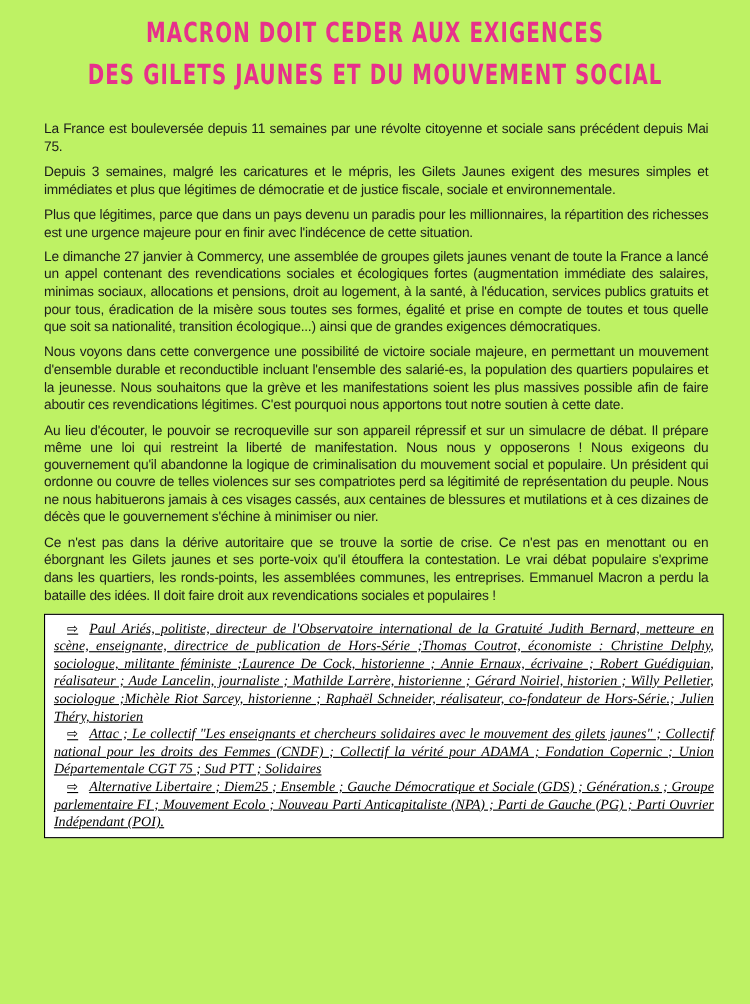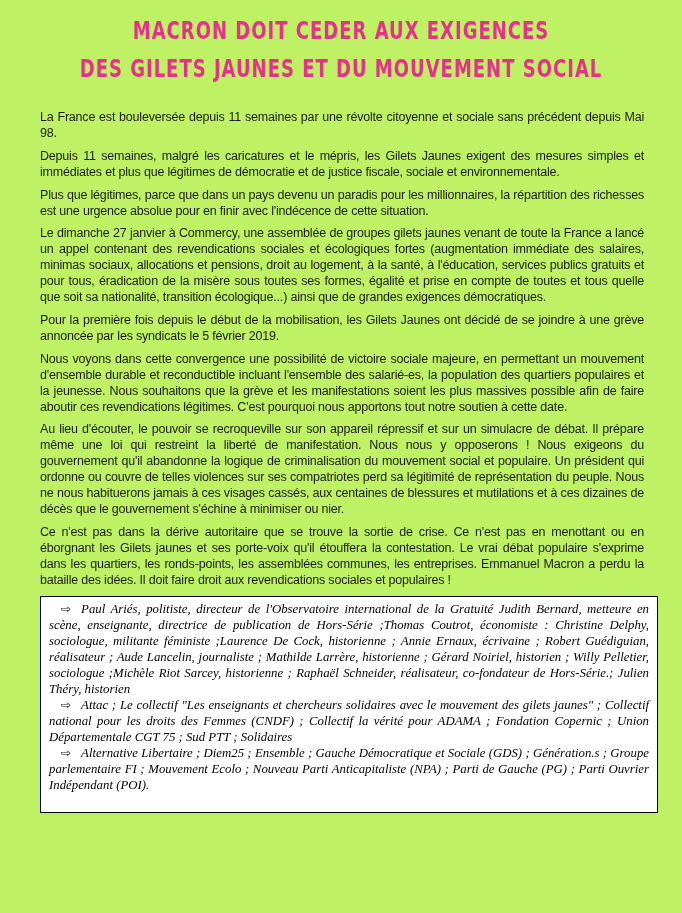--- a/index.html
+++ b/index.html
@@ -38,22 +38,23 @@
     font-size: 12.5px;
     line-height: 15.9px;
     letter-spacing: -0.2px;
     text-align: justify;
     color: #1c1c1c;
   }
   
   .signatories {
     margin: 8px 24px 0 40px;
     border: 1.5px solid #000000;
-    padding: 4px 8px 19px 8px;
+    padding: 4px 8px 6px 8px;
     background: #ffffff;
+    text-decoration: underline;
   }
   .signatories p {
     margin: 0;
     font-family: "Liberation Serif", serif;
     font-style: italic;
     font-size: 12.8px;
     line-height: 16px;
     text-align: justify;
     text-indent: 12px;
     color: #000000;
@@ -70,25 +71,24 @@
 <body>
 
 <div class="page">
 
   <header class="title">
     <span class="title-line">MACRON DOIT CEDER AUX EXIGENCES</span>
     <span class="title-line">DES GILETS JAUNES ET DU MOUVEMENT SOCIAL</span>
   </header>
 
   <main class="body-text">
-    <p>La France est bouleversée depuis 11 semaines par une révolte citoyenne et sociale sans précédent depuis Mai 98.</p>
-    <p>Depuis 11 semaines, malgré les caricatures et le mépris, les Gilets Jaunes exigent des mesures simples et immédiates et plus que légitimes de démocratie et de justice fiscale, sociale et environnementale.</p>
-    <p>Plus que légitimes, parce que dans un pays devenu un paradis pour les millionnaires, la répartition des richesses est une urgence absolue pour en finir avec l'indécence de cette situation.</p>
+    <p>La France est bouleversée depuis 11 semaines par une révolte citoyenne et sociale sans précédent depuis Mai 75.</p>
+    <p>Depuis 3 semaines, malgré les caricatures et le mépris, les Gilets Jaunes exigent des mesures simples et immédiates et plus que légitimes de démocratie et de justice fiscale, sociale et environnementale.</p>
+    <p>Plus que légitimes, parce que dans un pays devenu un paradis pour les millionnaires, la répartition des richesses est une urgence majeure pour en finir avec l'indécence de cette situation.</p>
     <p>Le dimanche 27 janvier à Commercy, une assemblée de groupes gilets jaunes venant de toute la France a lancé un appel contenant des revendications sociales et écologiques fortes  (augmentation immédiate des salaires, minimas sociaux, allocations et pensions, droit au logement, à la santé, à l'éducation, services publics gratuits et pour tous, éradication de la misère sous toutes ses formes, égalité et prise en compte de toutes et tous quelle que soit sa nationalité, transition écologique...) ainsi que de grandes exigences démocratiques.</p>
-    <p>Pour la première fois depuis le début de la mobilisation, les Gilets Jaunes ont décidé de se joindre à une grève annoncée par les syndicats le 5 février 2019.</p>
     <p>Nous voyons dans cette convergence une possibilité de victoire sociale majeure, en permettant un mouvement d'ensemble durable et reconductible incluant l'ensemble des salarié-es, la population des quartiers populaires et la jeunesse. Nous souhaitons que la grève et les manifestations soient les plus massives possible afin de faire aboutir ces revendications légitimes. C'est pourquoi nous apportons tout notre soutien à cette date.</p>
     <p>Au lieu d'écouter, le pouvoir se recroqueville sur son appareil répressif et sur un simulacre de débat. Il prépare même une loi qui restreint la liberté de manifestation. Nous nous y opposerons ! Nous exigeons du gouvernement qu'il abandonne la logique de criminalisation du mouvement social et populaire. Un président qui ordonne ou couvre de telles violences sur ses compatriotes perd sa légitimité de représentation du peuple. Nous ne nous habituerons jamais à ces visages cassés, aux centaines de blessures et mutilations et à ces dizaines de décès que le gouvernement s'échine à minimiser ou nier.</p>
     <p>Ce n'est pas dans la dérive autoritaire que se trouve la sortie de crise. Ce n'est pas en menottant ou en éborgnant les Gilets jaunes et ses porte-voix qu'il étouffera la contestation. Le vrai débat populaire s'exprime dans les quartiers, les ronds-points, les assemblées communes, les entreprises. Emmanuel Macron a perdu la bataille des idées. Il doit faire droit aux revendications sociales et populaires !</p>
   </main>
 
   <section class="signatories">
     <p><span class="arrow">⇨</span><span>Paul Ariés, politiste, directeur de l'Observatoire international de la Gratuité Judith Bernard, metteure en scène, enseignante, directrice de publication de Hors-Série ;Thomas Coutrot, économiste : Christine Delphy, sociologue, militante féministe ;Laurence De Cock, historienne ; Annie Ernaux, écrivaine ; Robert Guédiguian, réalisateur ; Aude Lancelin, journaliste ; Mathilde Larrère, historienne ; Gérard Noiriel, historien ; Willy Pelletier, sociologue ;Michèle Riot Sarcey, historienne ; Raphaël Schneider, réalisateur, co-fondateur de Hors-Série.; Julien Théry, historien</span></p>
     <p><span class="arrow">⇨</span><span>Attac ; Le collectif  "Les enseignants et chercheurs solidaires avec le mouvement des gilets jaunes" ; Collectif national pour les droits des Femmes (CNDF) ; Collectif  la vérité pour ADAMA ; Fondation Copernic ; Union Départementale CGT 75 ; Sud PTT ; Solidaires</span></p>
     <p><span class="arrow">⇨</span><span>Alternative Libertaire ; Diem25 ; Ensemble ; Gauche Démocratique et Sociale (GDS) ; Génération.s ; Groupe parlementaire FI ; Mouvement Ecolo ; Nouveau Parti Anticapitaliste (NPA) ; Parti de Gauche (PG) ; Parti Ouvrier Indépendant (POI).</span></p>
   </section>

